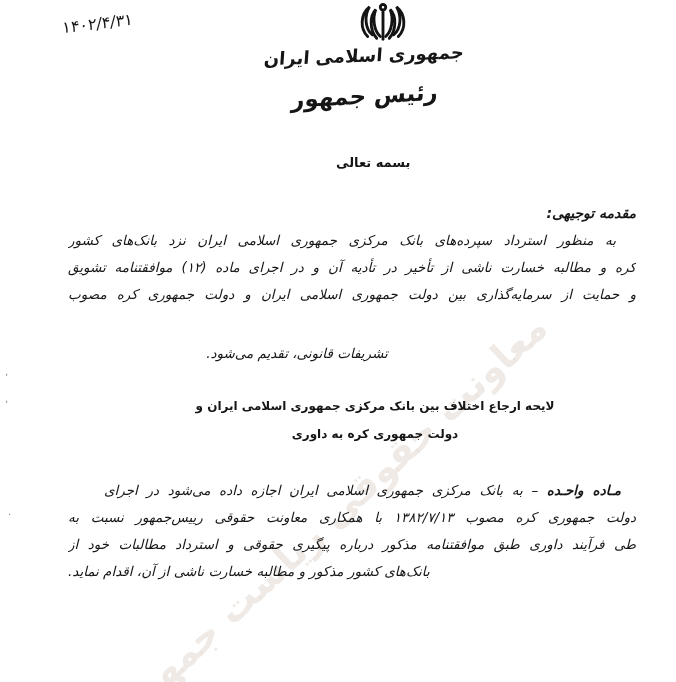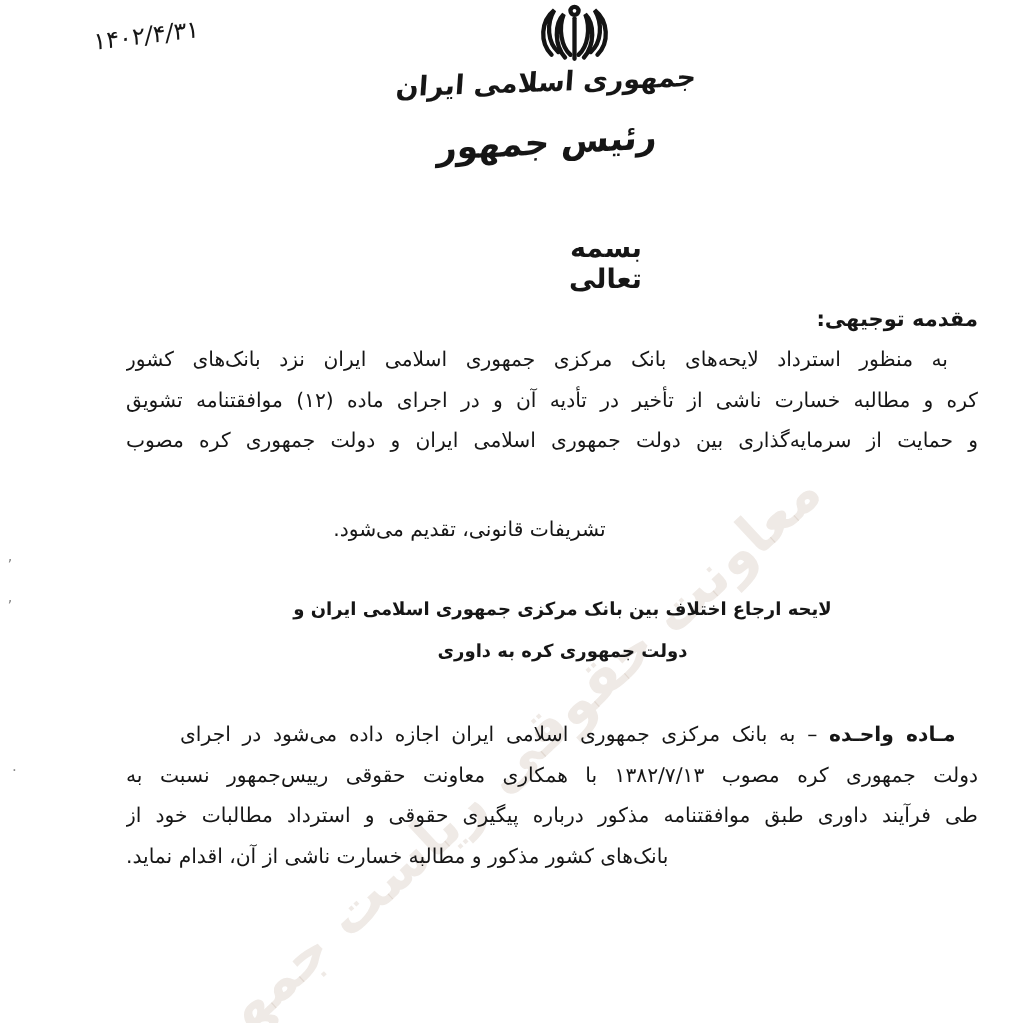--- a/index.html
+++ b/index.html
@@ -25,32 +25,32 @@
     white-space:nowrap;
   }
   .office-title{
     position:absolute;top:82px;left:318px;width:120px;
     text-align:center;font-weight:bold;font-size:23px;
     transform:rotate(-3deg) skewX(-6deg);
     white-space:nowrap;
   }
   .besmeh{
     position:absolute;top:155px;left:336px;width:92px;
-    text-align:right;font-weight:bold;font-size:18px;
+    text-align:left;font-weight:bold;font-size:13px;
   }
   
   .watermark{
     position:absolute;top:470px;left:108px;width:500px;
     transform:rotate(-43deg);
     font-size:38px;font-weight:bold;letter-spacing:5px;
     color:rgba(176,148,132,0.20);
     white-space:nowrap;pointer-events:none;
   }
   
-  .content{position:absolute;right:24px;width:568px;font-size:13.5px;line-height:27px;}
+  .content{position:absolute;right:40px;width:568px;font-size:13.5px;line-height:27px;font-style:italic;}
   .intro-block{top:200px;}
   .article-block{top:477px;}
   .sec-heading{font-weight:bold;font-size:14px;text-align:right;}
   .line{height:27px;overflow:hidden;}
   .just{text-align:justify;text-align-last:justify;-moz-text-align-last:justify;}
   .indent-lg{padding-right:20px;}
   .indent-sm{padding-right:15px;margin-left:36px;}
   .last-intro{text-align:center;padding-right:110px;margin-top:32px;}
   .last-article{text-align:left;padding-right:2px;}
   .bold{font-weight:bold;}
@@ -85,21 +85,21 @@
   </svg>
 
   <div class="country-title">جمهوری اسلامی ایران</div>
   <div class="office-title">رئیس جمهور</div>
   <div class="besmeh">بسمه تعالی</div>
 
   <div class="watermark">معاونت حقوقی ریاست جمهوری</div>
 
   <div class="content intro-block">
     <div class="sec-heading">مقدمه توجیهی:</div>
-    <div class="line just indent-lg">به منظور استرداد لایحه‌های بانک مرکزی جمهوری اسلامی ایران نزد بانک‌های کشور</div>
+    <div class="line just indent-lg">به منظور استرداد سپرده‌های بانک مرکزی جمهوری اسلامی ایران نزد بانک‌های کشور</div>
     <div class="line just">کره و مطالبه خسارت ناشی از تأخیر در تأدیه آن و در اجرای ماده (۱۲) موافقتنامه تشویق</div>
     <div class="line just">و حمایت از سرمایه‌گذاری بین دولت جمهوری اسلامی ایران و دولت جمهوری کره مصوب</div>
     <div class="line last-intro">تشریفات قانونی، تقدیم می‌شود.</div>
   </div>
 
   <div class="bill-title">
     <div>لایحه ارجاع اختلاف بین بانک مرکزی جمهوری اسلامی ایران و</div>
     <div>دولت جمهوری کره به داوری</div>
   </div>
 

